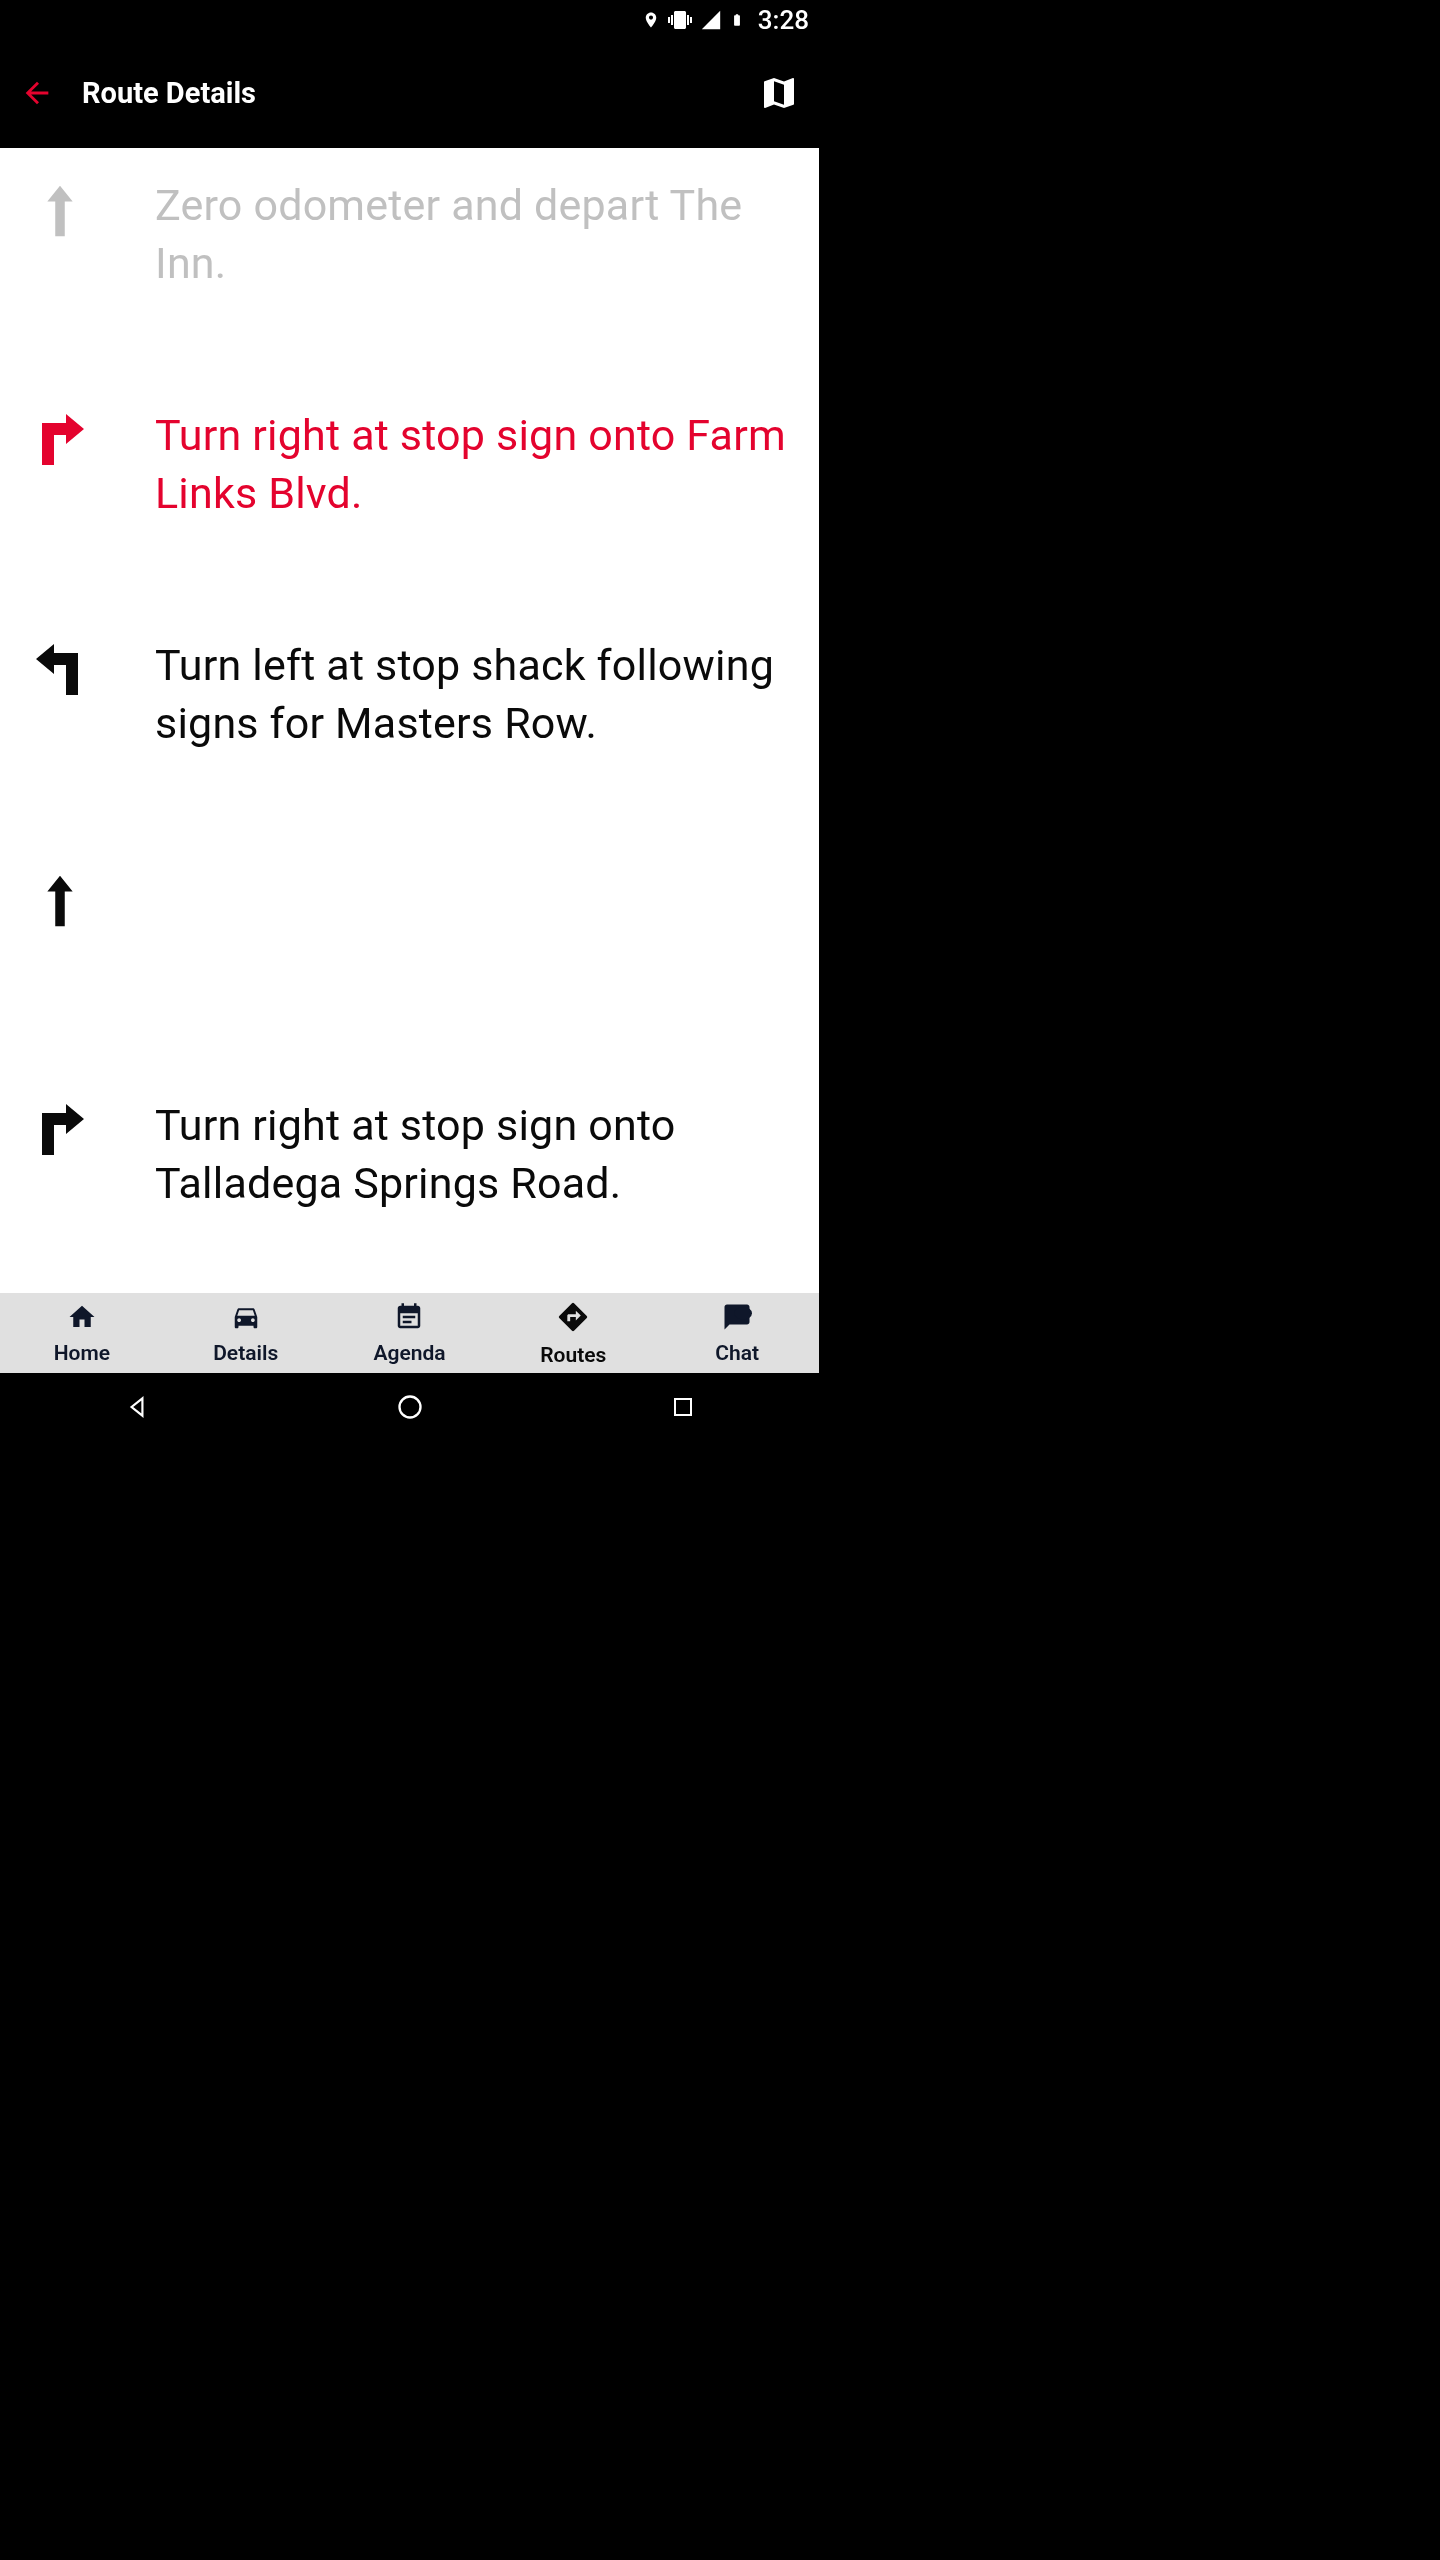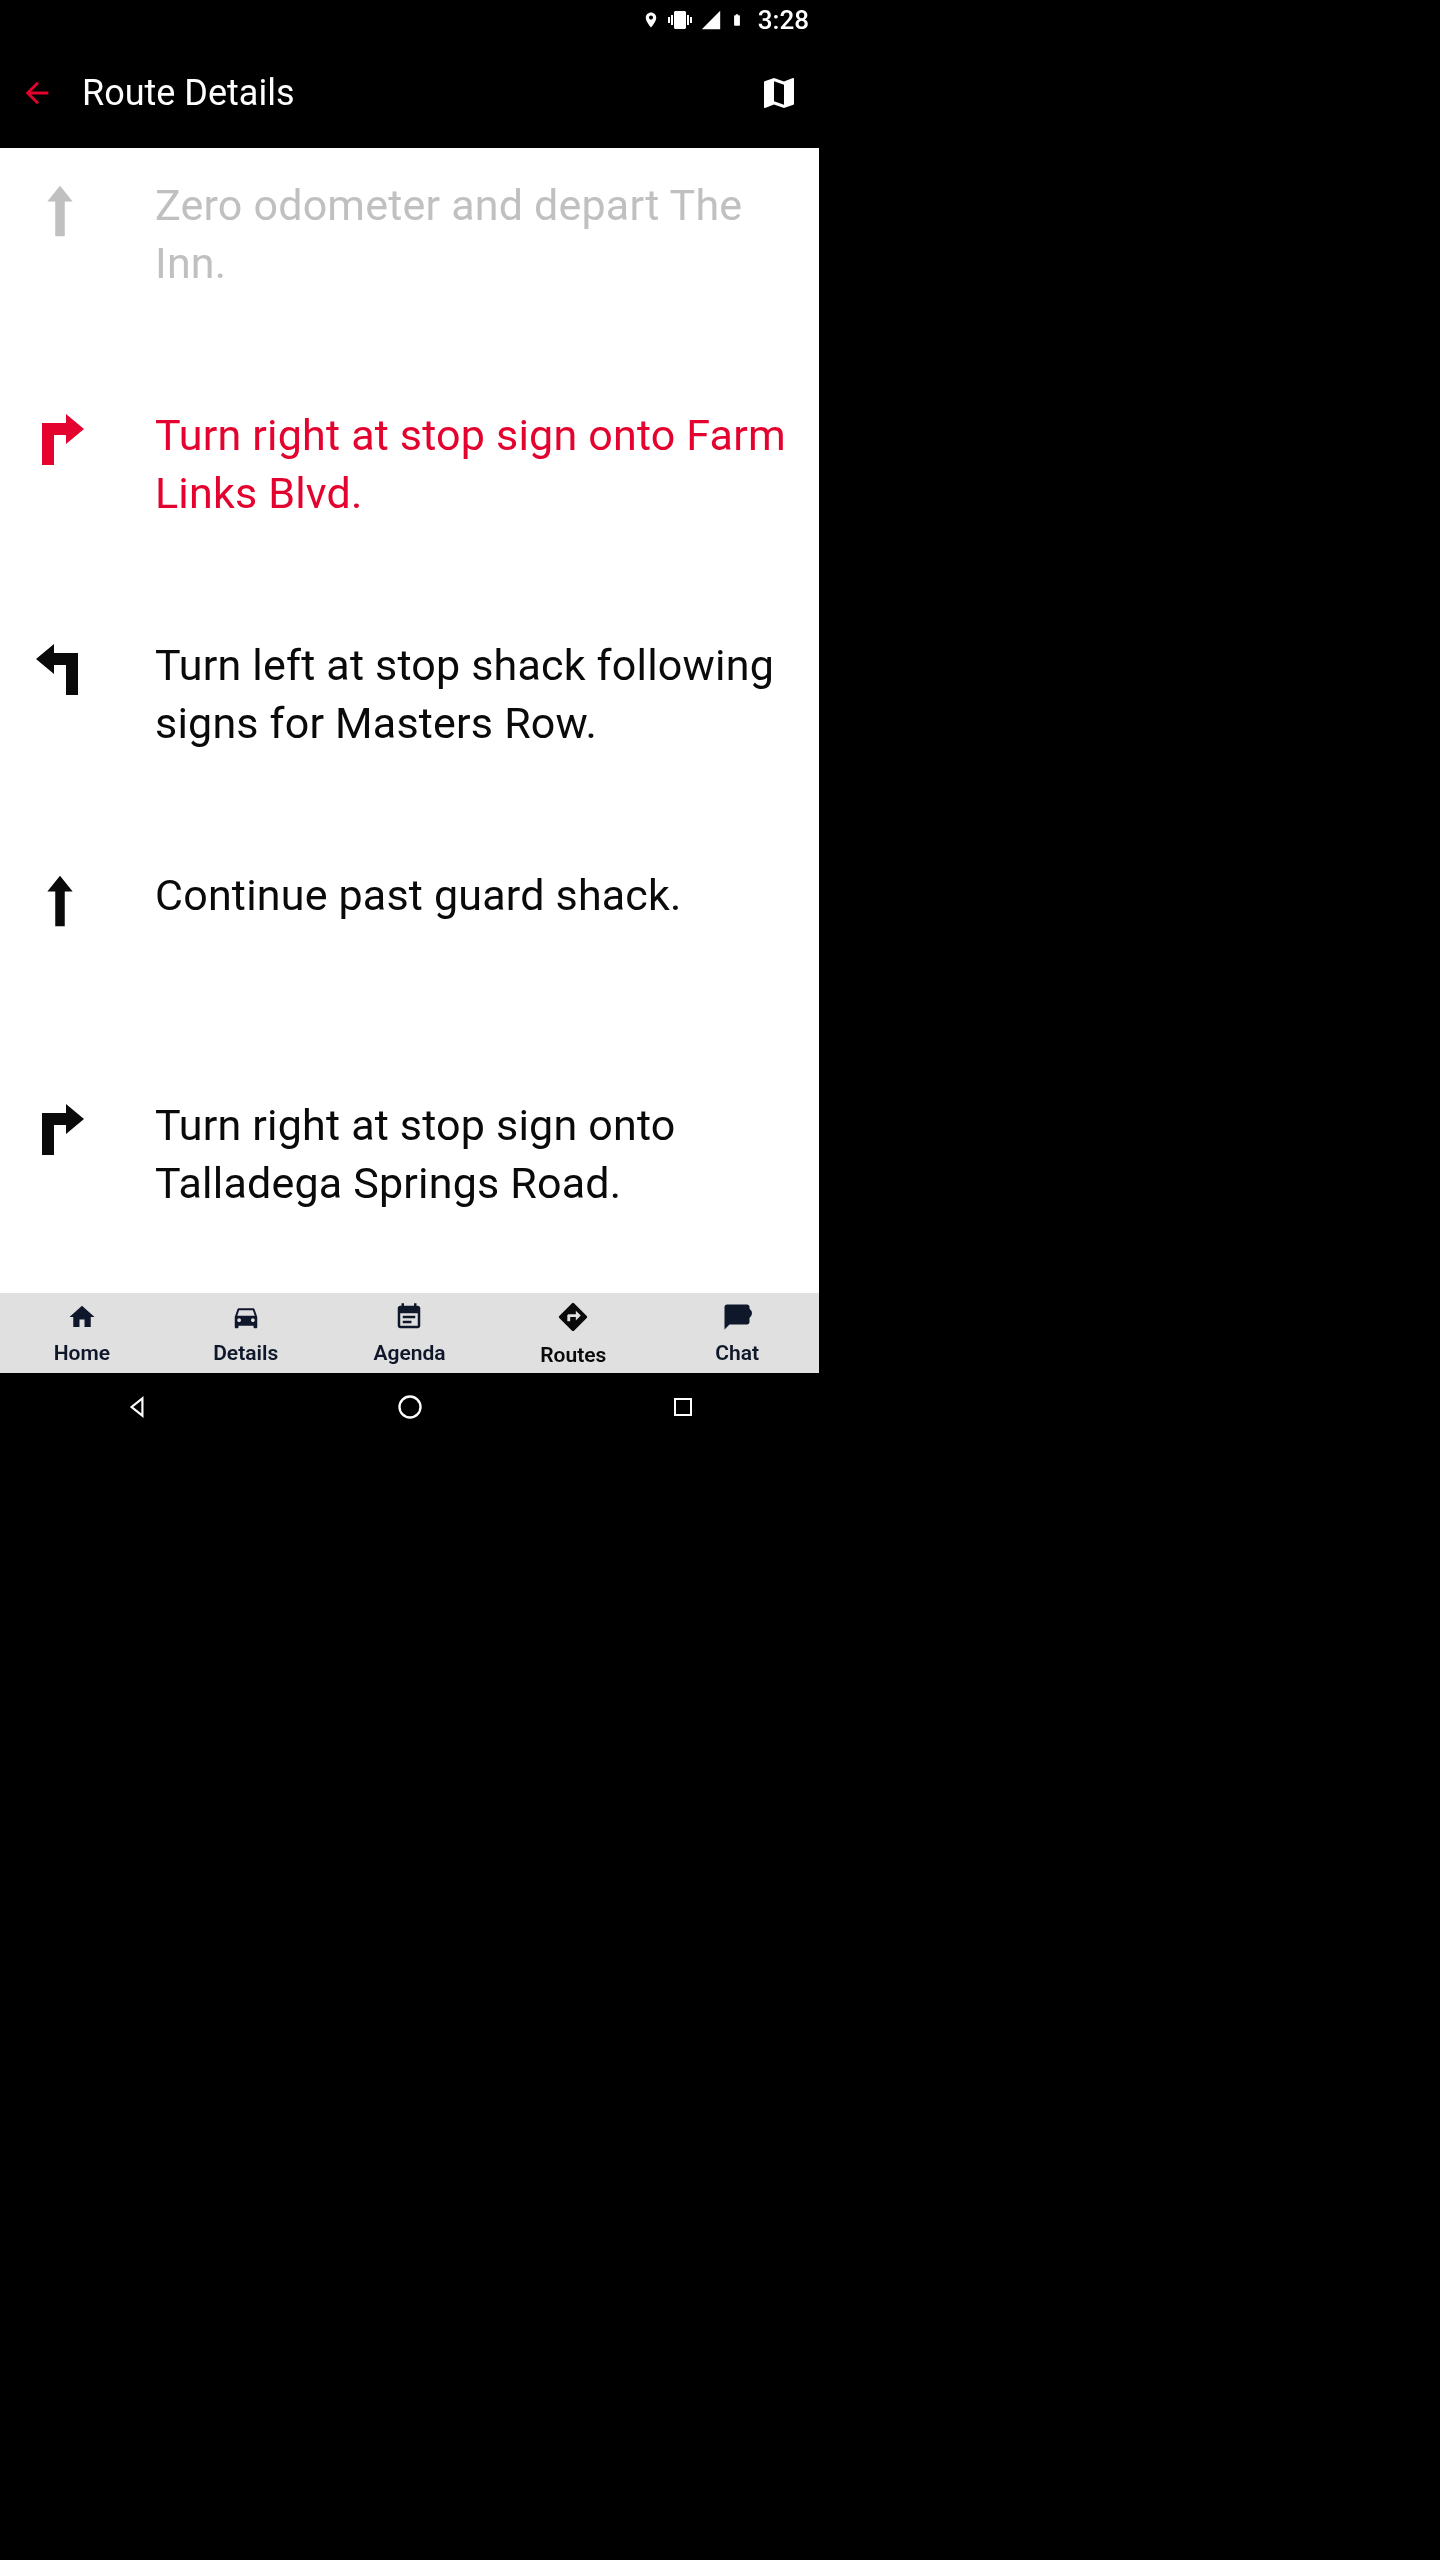--- a/index.html
+++ b/index.html
@@ -36,22 +36,22 @@
       background: #000;
       display: flex;
       align-items: center;
       padding: 0 20px;
       gap: 28px;
       border-bottom: 3px solid #000;
     }
     .back-btn { color: #e4032e; cursor: pointer; display: flex; align-items: center; }
     .app-title {
       color: #fff;
-      font-size: 36px;
-      font-weight: 400;
+      font-size: 29px;
+      font-weight: 700;
       flex: 1;
     }
     .map-btn { color: #fff; cursor: pointer; display: flex; align-items: center; }
     
     .content {
       flex: 1;
       background: #fff;
       overflow-y: hidden;
       padding: 10px 30px 12px 20px;
     }
@@ -173,21 +173,20 @@
           </svg>
         </div>
         <div class="step-text">Turn left at stop shack following signs for Masters Row.</div>
       </div>
       <div class="step future">
         <div class="step-icon">
           <svg width="38" height="58" viewBox="0 0 24 36">
             <path d="M12 2 L4 12 L9 12 L9 34 L15 34 L15 12 L20 12 Z"></path>
           </svg>
         </div>
-        <div class="step-text">Continue past guard shack.</div>
       </div>
       <div class="step future">
         <div class="step-icon">
           <svg width="54" height="58" viewBox="0 0 36 36">
             <path d="M6 34 L6 6 L22 6 L22 0 L34 10 L22 20 L22 14 L14 14 L14 34 Z"></path>
           </svg>
         </div>
         <div class="step-text">Turn right at stop sign onto Talladega Springs Road.</div>
       </div>
     </div>

